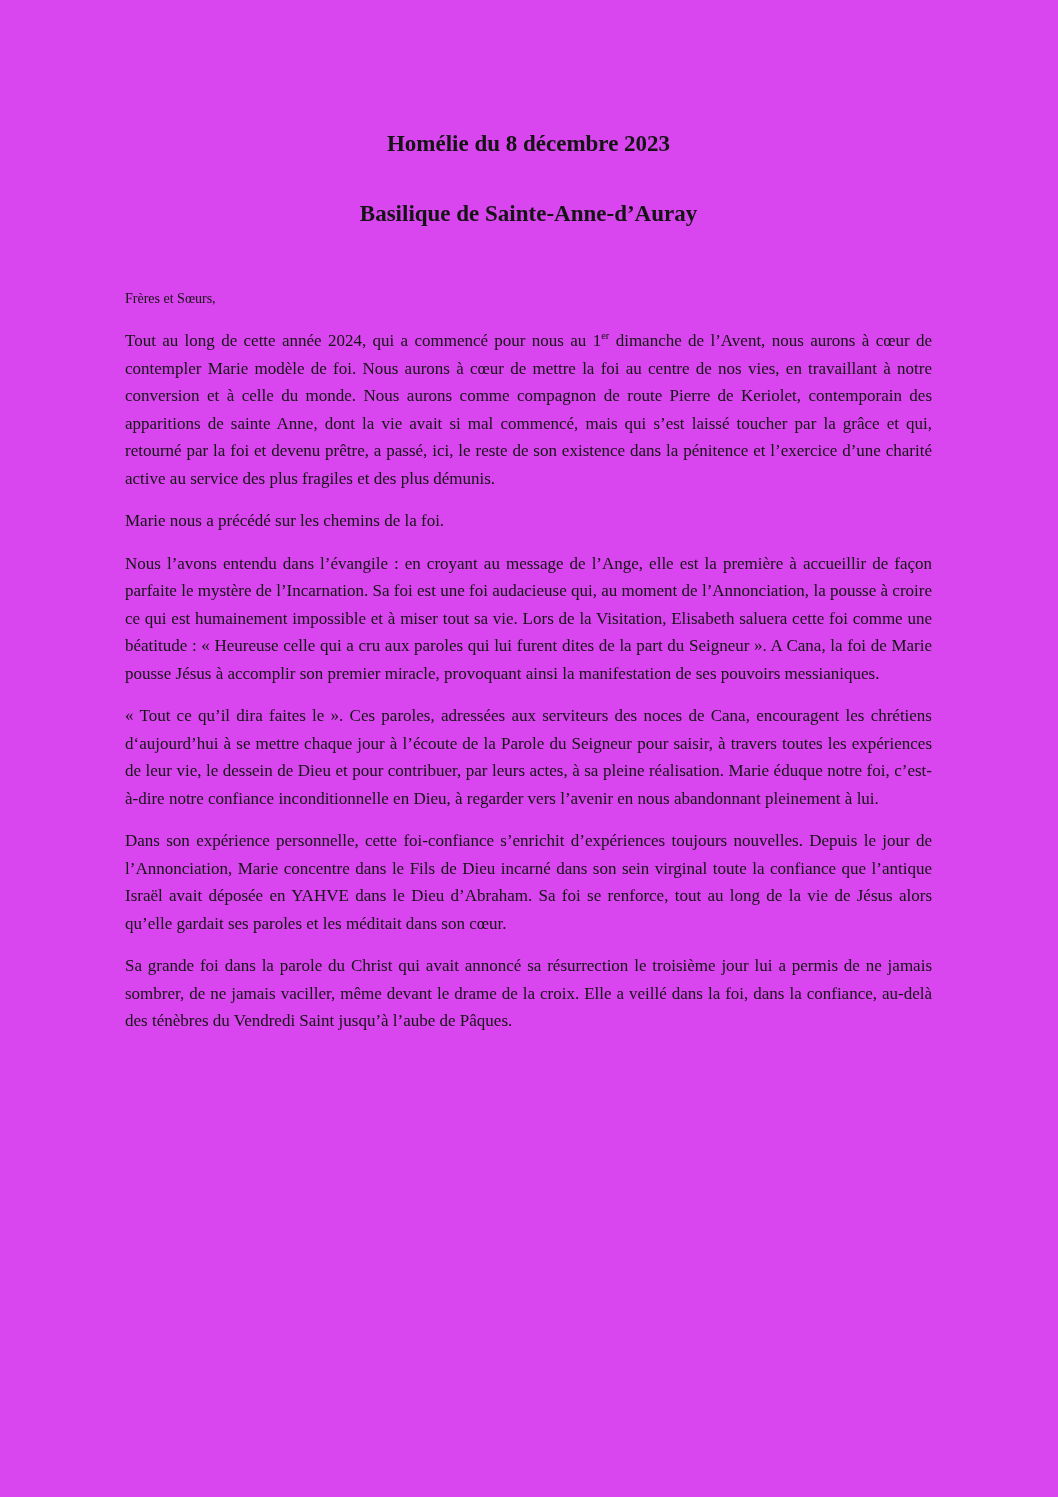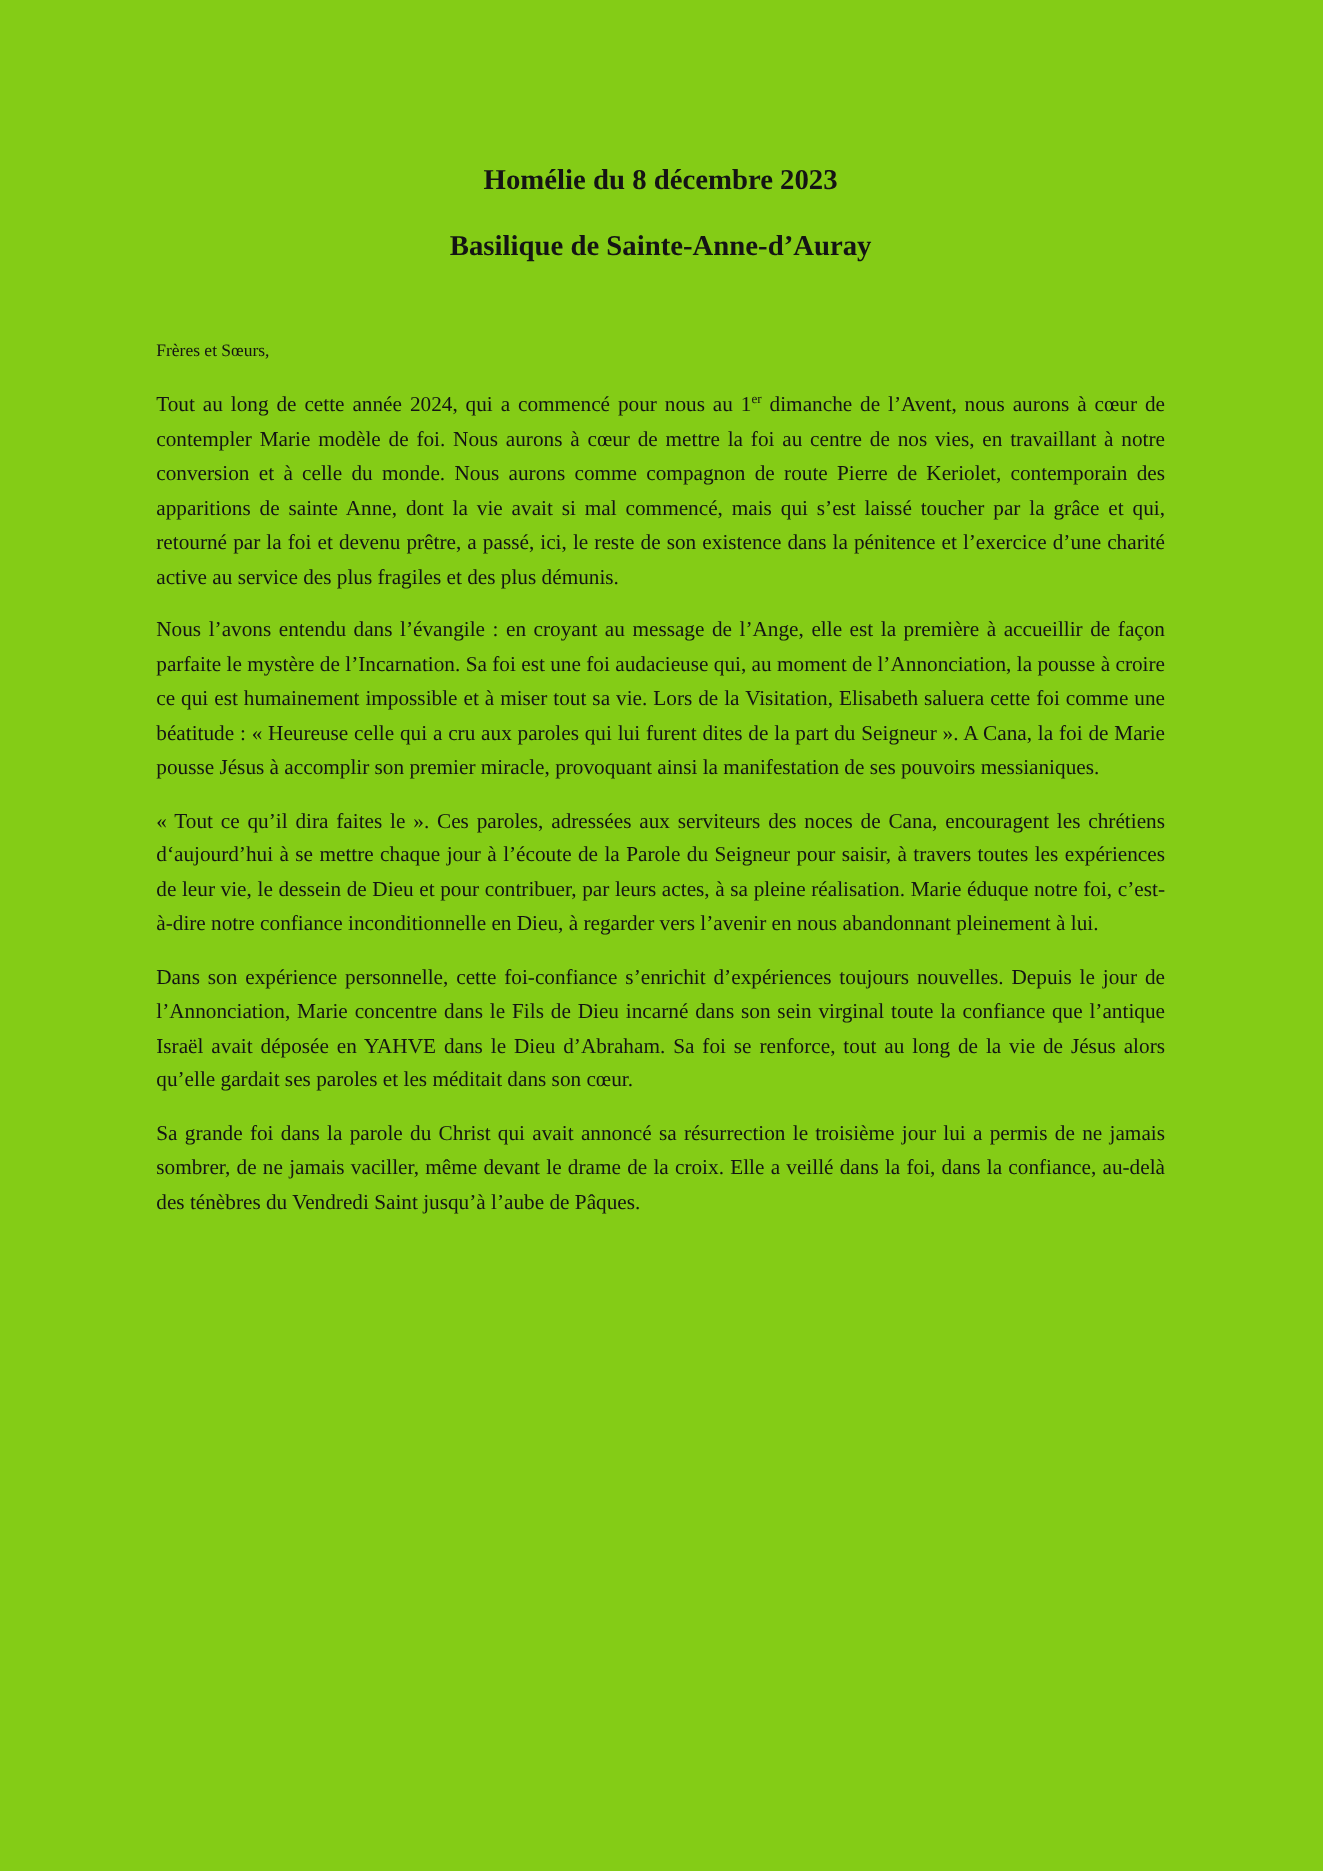--- a/index.html
+++ b/index.html
@@ -20,21 +20,21 @@
     padding: 0 126px 0 125px;
   }
   .doc-title {
     margin: 130px 0 0 0;
     text-align: center;
     font-size: 23px;
     font-weight: bold;
     line-height: 1.2;
   }
   .doc-subtitle {
-    margin: 25px 0 0 0;
+    margin: 42px 0 0 0;
     text-align: center;
     font-size: 23px;
     font-weight: bold;
     line-height: 1.2;
   }
   .greeting {
     margin: 58px 0 0 0;
     font-size: 14px;
     line-height: 27px;
   }
@@ -46,22 +46,23 @@
   }
   .body-paragraph sup {
     font-size: 0.62em;
     line-height: 0;
     vertical-align: super;
   }
 </style>
 </head>
 <body>
 
-<div class="page" style="background: #84cc16; color: rgb(20, 20, 20);">
+<div class="page" style="background: #d946ef; color: rgb(20, 20, 20);">
   <h1 class="doc-title">Homélie du 8 décembre 2023</h1>
   <h2 class="doc-subtitle">Basilique de Sainte-Anne-d’Auray</h2>
   <p class="greeting">Frères et Sœurs,</p>
   <p class="body-paragraph"><span>Tout au long de cette année 2024, qui a commencé pour nous au 1</span><sup>er</sup><span> dimanche de l’Avent, nous aurons à cœur de contempler Marie modèle de foi. Nous aurons à cœur de mettre la foi au centre de nos vies, en travaillant à notre conversion et à celle du monde. Nous aurons comme compagnon de route Pierre de Keriolet, contemporain des apparitions de sainte Anne, dont la vie avait si mal commencé, mais qui s’est laissé toucher par la grâce et qui, retourné par la foi et devenu prêtre, a passé, ici, le reste de son existence dans la pénitence et l’exercice d’une charité active au service des plus fragiles et des plus démunis.</span></p>
+  <p class="body-paragraph"><span>Marie nous a précédé sur les chemins de la foi.</span></p>
   <p class="body-paragraph"><span>Nous l’avons entendu dans l’évangile : en croyant au message de l’Ange, elle est la première à accueillir de façon parfaite le mystère de l’Incarnation. Sa foi est une foi audacieuse qui, au moment de l’Annonciation, la pousse à croire ce qui est humainement impossible et à miser tout sa vie. Lors de la Visitation, Elisabeth saluera cette foi comme une béatitude : « Heureuse celle qui a cru aux paroles qui lui furent dites de la part du Seigneur ».  A Cana, la foi de Marie pousse Jésus à accomplir son premier miracle, provoquant ainsi la manifestation de ses pouvoirs messianiques.</span></p>
   <p class="body-paragraph"><span>« Tout ce qu’il dira faites le ». Ces paroles, adressées aux serviteurs des noces de Cana, encouragent les chrétiens d‘aujourd’hui à se mettre chaque jour à l’écoute de la Parole du Seigneur pour saisir, à travers toutes les expériences de leur vie, le dessein de Dieu et pour contribuer, par leurs actes, à sa pleine réalisation. Marie éduque notre foi, c’est-à-dire notre confiance inconditionnelle en Dieu, à regarder vers l’avenir en nous abandonnant pleinement à lui.</span></p>
   <p class="body-paragraph"><span>Dans son expérience personnelle, cette foi-confiance s’enrichit d’expériences toujours nouvelles. Depuis le jour de l’Annonciation, Marie concentre dans le Fils de Dieu incarné dans son sein virginal toute la confiance que l’antique Israël avait déposée en YAHVE dans le Dieu d’Abraham. Sa foi se renforce, tout au long de la vie de Jésus alors qu’elle gardait ses paroles et les méditait dans son cœur.</span></p>
   <p class="body-paragraph"><span>Sa grande foi dans la parole du Christ qui avait annoncé sa résurrection le troisième jour lui a permis de ne jamais sombrer, de ne jamais vaciller, même devant le drame de la croix. Elle a veillé dans la foi, dans la confiance, au-delà des ténèbres du Vendredi Saint jusqu’à l’aube de Pâques.</span></p>
 </div>
 
 </body></html>

